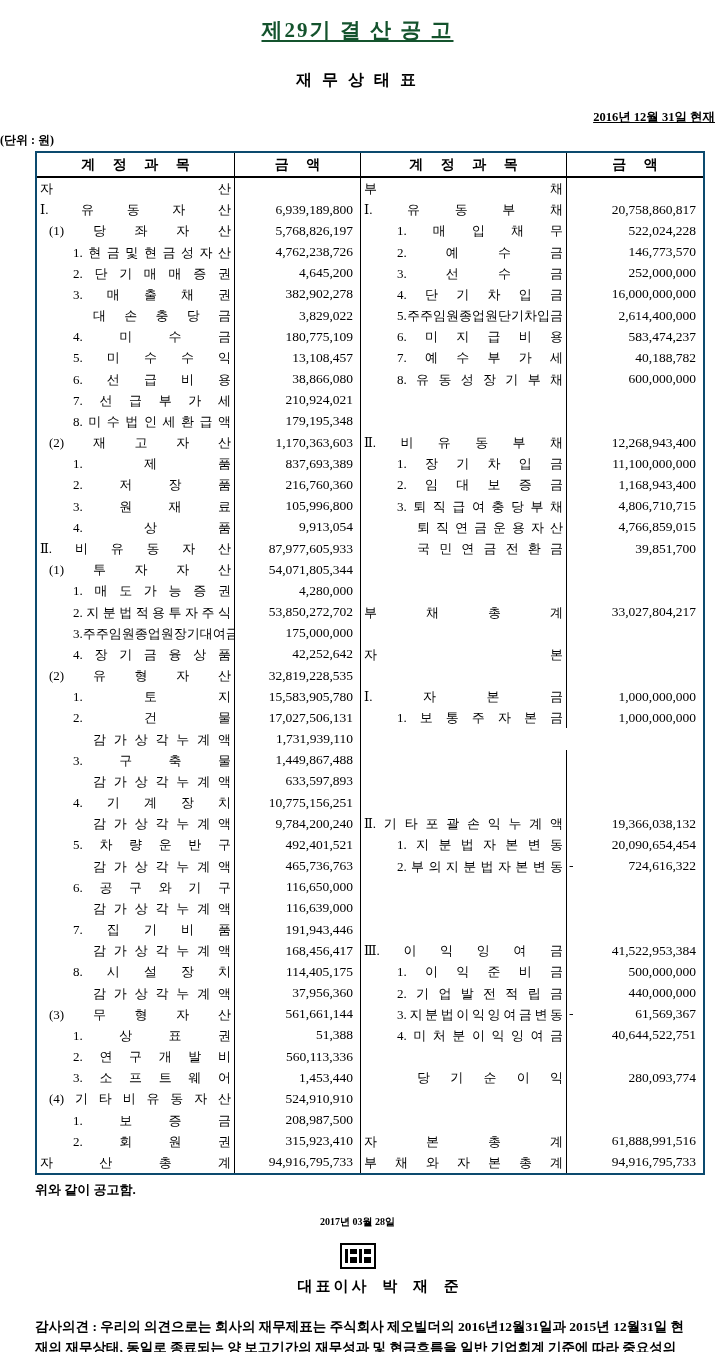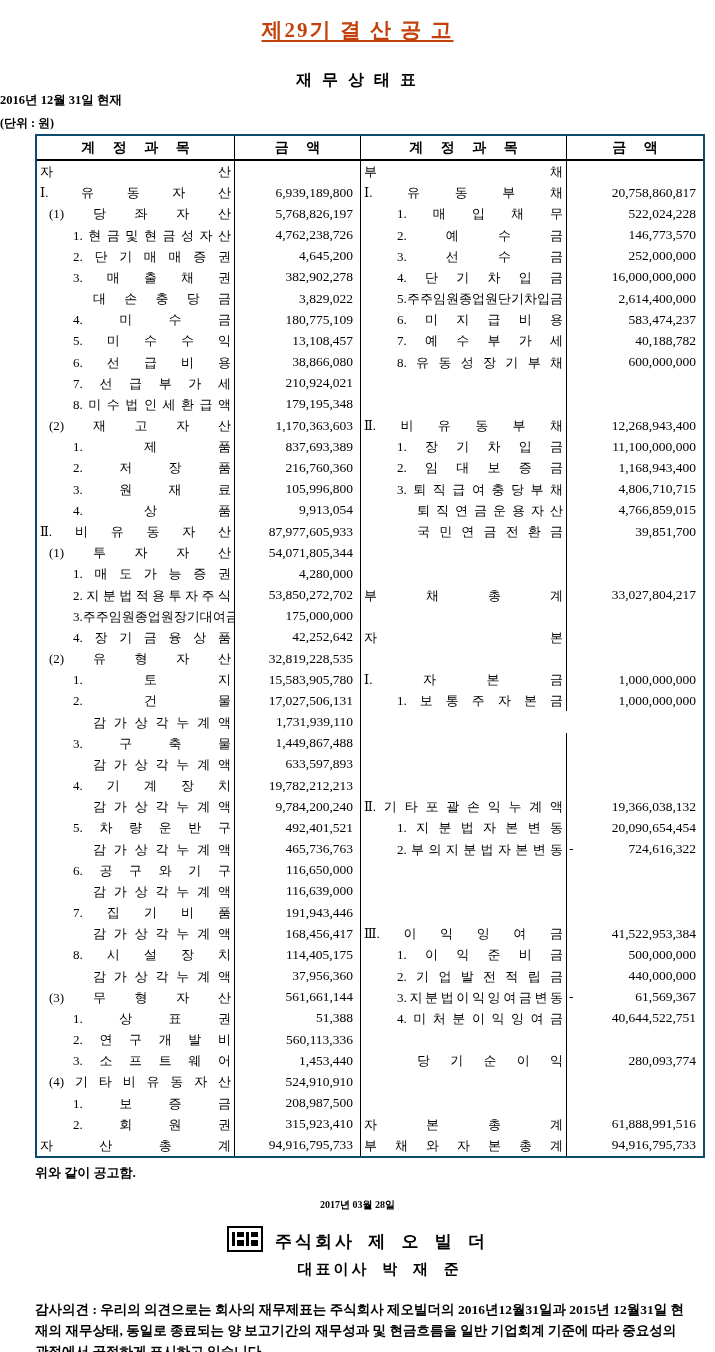--- a/index.html
+++ b/index.html
@@ -6,21 +6,21 @@
   html,body { margin:0; padding:0; }
   body {
     width:715px; height:1352px; background:#ffffff; color:#000;
     font-family:"Liberation Serif","DejaVu Serif",serif; overflow:hidden;
   }
   .title {
     margin-top:16px; text-align:center; font-size:21px; font-weight:bold;
     letter-spacing:2px; text-decoration:underline; text-underline-offset:3px;
   }
   .subtitle { margin-top:26px; text-align:center; font-size:16px; font-weight:bold; letter-spacing:3px; }
-  .asof { margin-top:1px; text-align:left; font-size:12.5px; font-weight:bold; }
+  .asof { margin-top:18px; text-align:right; font-size:12.5px; font-weight:bold;text-decoration:underline; }
   .unit { margin:6px 32px 2px 0; text-align:left; font-size:12px; font-weight:bold; }
 
   .bstable { margin-left:35px; width:670px; border:2px solid #0c4a6e; }
   .hrow { display:flex; height:25px; border-bottom:2px solid #000; }
   .hcell { display:flex; align-items:center; justify-content:center; font-size:14px; font-weight:bold; word-spacing:14px; }
   .ca { width:198px; border-right:1px solid #000; }
   .cb { width:126px; border-right:1px solid #000; }
   .cc { width:206px; border-right:1px solid #000; }
   .cd { flex:1; }
   .tbody { display:flex; flex-direction:column; height:995px; }
@@ -35,21 +35,21 @@
   .date { margin-top:16px; text-align:center; font-size:10px; font-weight:bold; }
   .company { margin-top:14px; display:flex; align-items:center; justify-content:center; gap:12px; }
   .company-name { font-size:17px; font-weight:bold; letter-spacing:3px; word-spacing:6px; }
   .ceo { margin-top:4px; text-align:center; font-size:15px; font-weight:bold; letter-spacing:3px; word-spacing:6px; padding-left:44px; }
   .audit { margin:20px 30px 0 35px; font-size:13.5px; font-weight:bold; line-height:21px; }
   .logo { display:inline-block; }
 </style>
 </head>
 <body>
 
-<div class="title" style="color: #c2410c;">제29기 결 산 공 고</div>
+<div class="title" style="color: #14532d;">제29기 결 산 공 고</div>
 <div class="subtitle">재 무 상 태 표</div>
 <div class="asof">2016년 12월 31일 현재</div>
 <div class="unit">(단위 : 원)</div>
 
 <div class="bstable">
   <div class="hrow">
     <div class="hcell ca">계 정 과 목</div>
     <div class="hcell cb">금 액</div>
     <div class="hcell cc">계 정 과 목</div>
     <div class="hcell cd">금 액</div>
@@ -770,21 +770,21 @@
         <div class="cell ca">
           <div class="lbl i2">
             <span>4.</span>
             <span>기</span>
             <span>계</span>
             <span>장</span>
             <span>치</span>
           </div>
         </div>
         <div class="cell val cb">
-          <span class="num">19,782,212,213</span>
+          <span class="num">10,775,156,251</span>
         </div>
         <div class="cell cc">
           <div class="lbl i0"></div>
         </div>
         <div class="cell val cd">
           <span class="num"></span>
         </div>
       </div>
       <div class="brow">
         <div class="cell ca">
@@ -1247,17 +1247,16 @@
     <svg width="36" height="26" viewBox="0 0 36 26">
       <rect x="1" y="1" width="34" height="24" fill="#fff" stroke="#000" stroke-width="2"></rect>
       <rect x="5" y="6" width="3" height="14" fill="#000"></rect>
       <rect x="10" y="6" width="7" height="5" fill="#000"></rect>
       <rect x="10" y="14" width="7" height="6" fill="#000"></rect>
       <rect x="19" y="6" width="3" height="14" fill="#000"></rect>
       <rect x="24" y="6" width="7" height="5" fill="#000"></rect>
       <rect x="24" y="14" width="7" height="6" fill="#000"></rect>
     </svg>
   </span>
-  <span class="company-name">주식회사  제 오 빌 더</span>
 </div>
 <div class="ceo">대표이사  박 재 준</div>
 
 <div class="audit">감사의견 : 우리의 의견으로는 회사의 재무제표는 주식회사 제오빌더의 2016년12월31일과 2015년 12월31일 현재의 재무상태, 동일로 종료되는 양 보고기간의 재무성과 및 현금흐름을 일반 기업회계 기준에 따라 중요성의 관점에서 공정하게 표시하고 있습니다.</div>
 
 </body></html>

